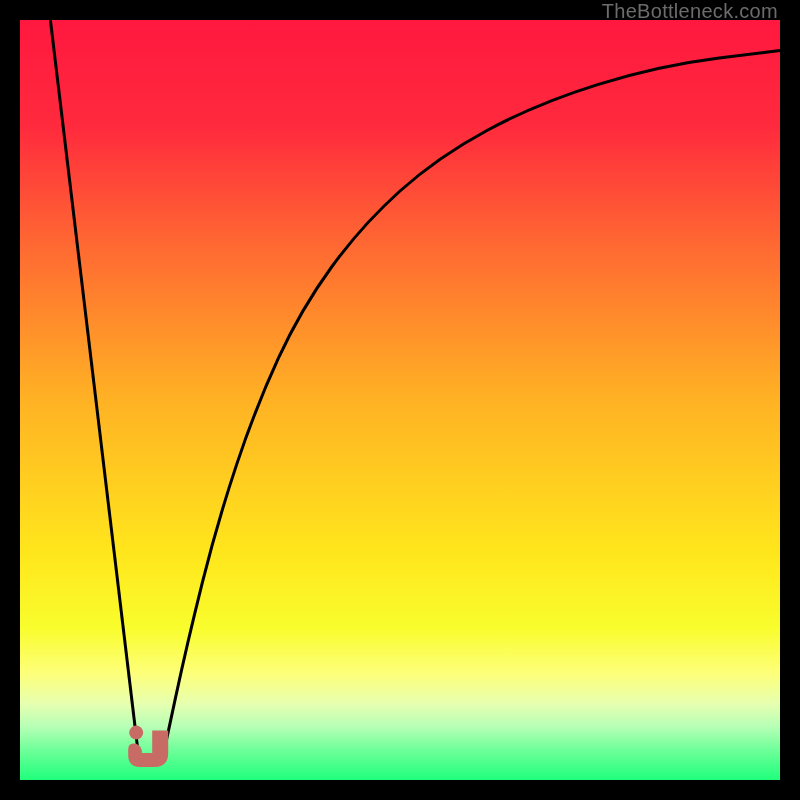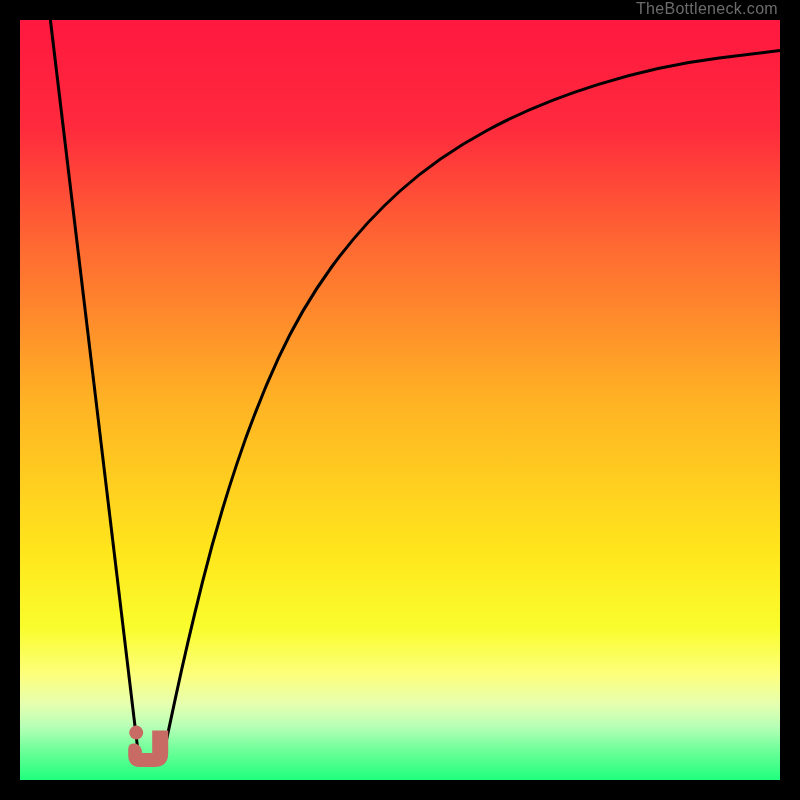--- a/index.html
+++ b/index.html
@@ -23,21 +23,21 @@
   top: 20px;
   width: 760px;
   height: 760px;
   overflow: hidden;
 }
 .watermark {
   position: absolute;
   top: 0;
   right: 22px;
   z-index: 5;
-  font-size: 16px;
+  font-size: 20px;
   font-weight: 500;
   color: #6c6c6c;
   letter-spacing: 0.3px;
 }
 svg {
   display: block;
 }
 </style>
 </head>
 <body>

